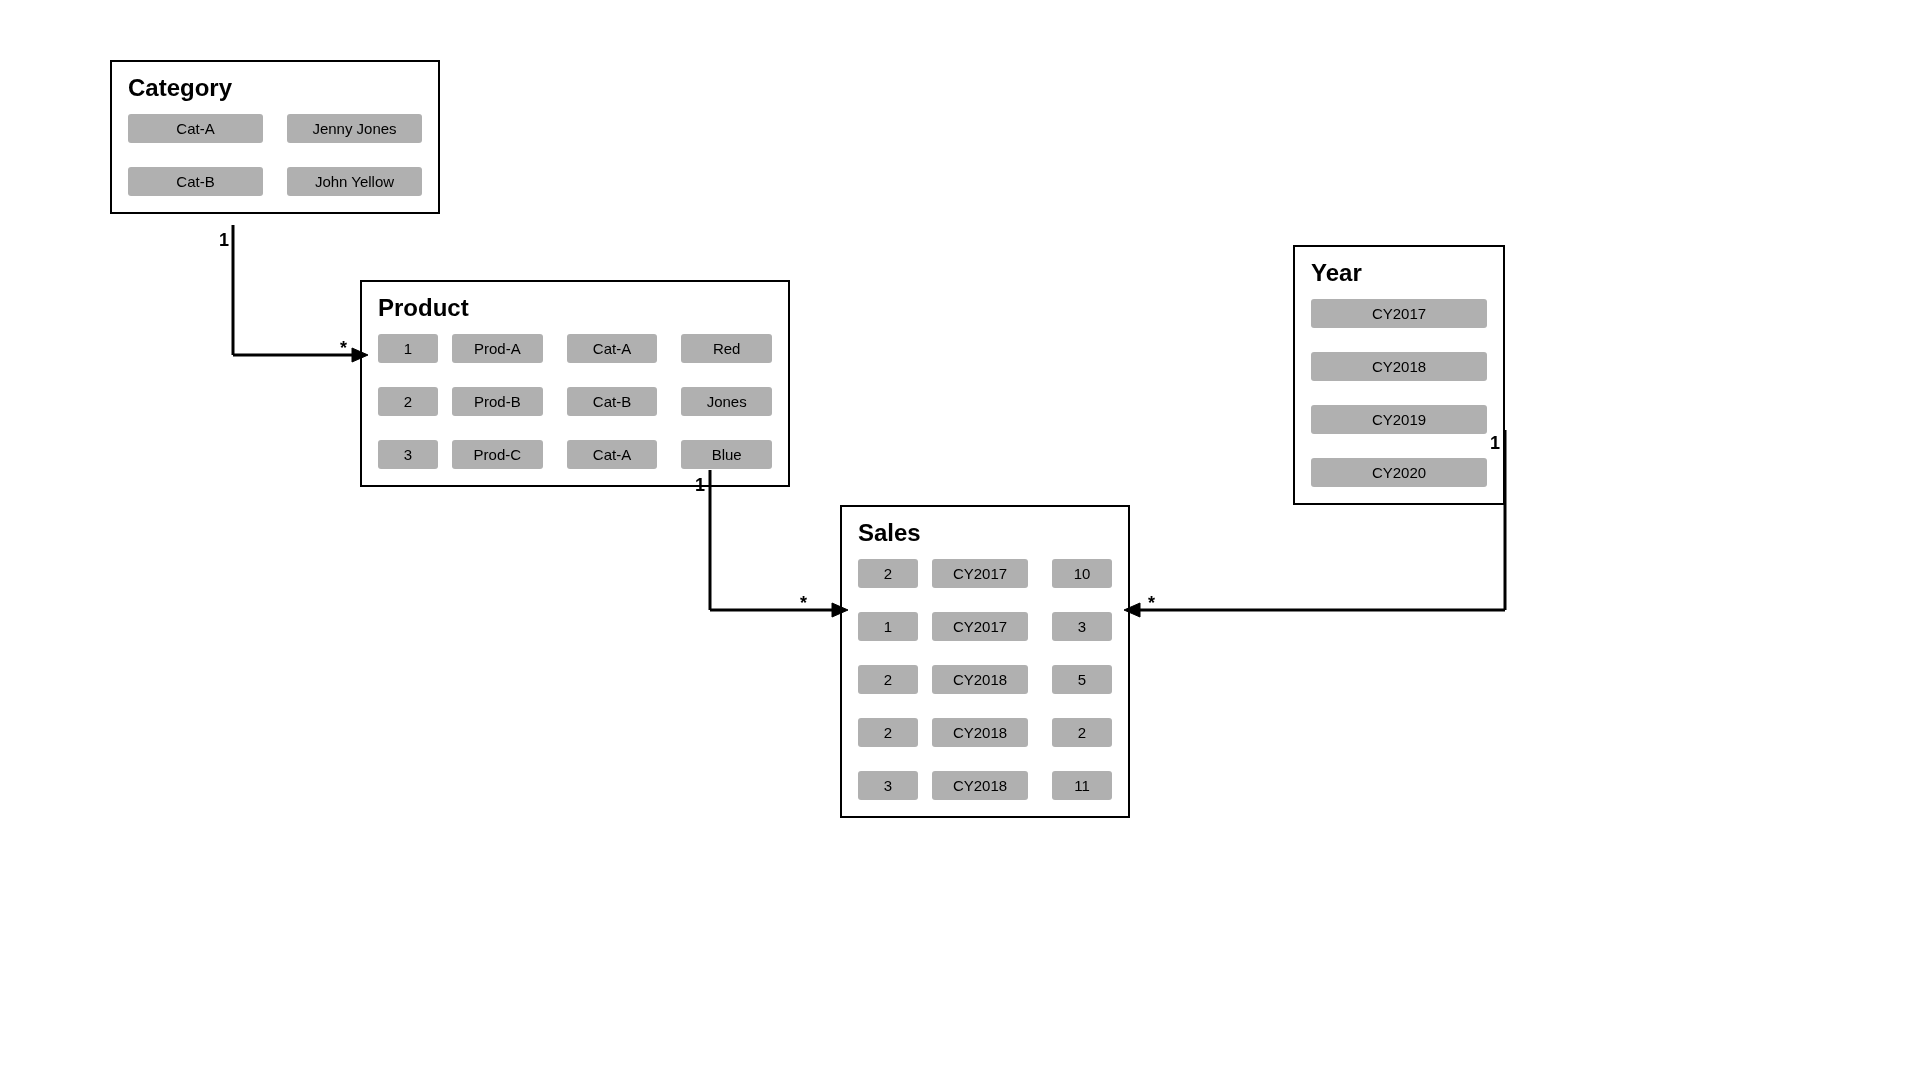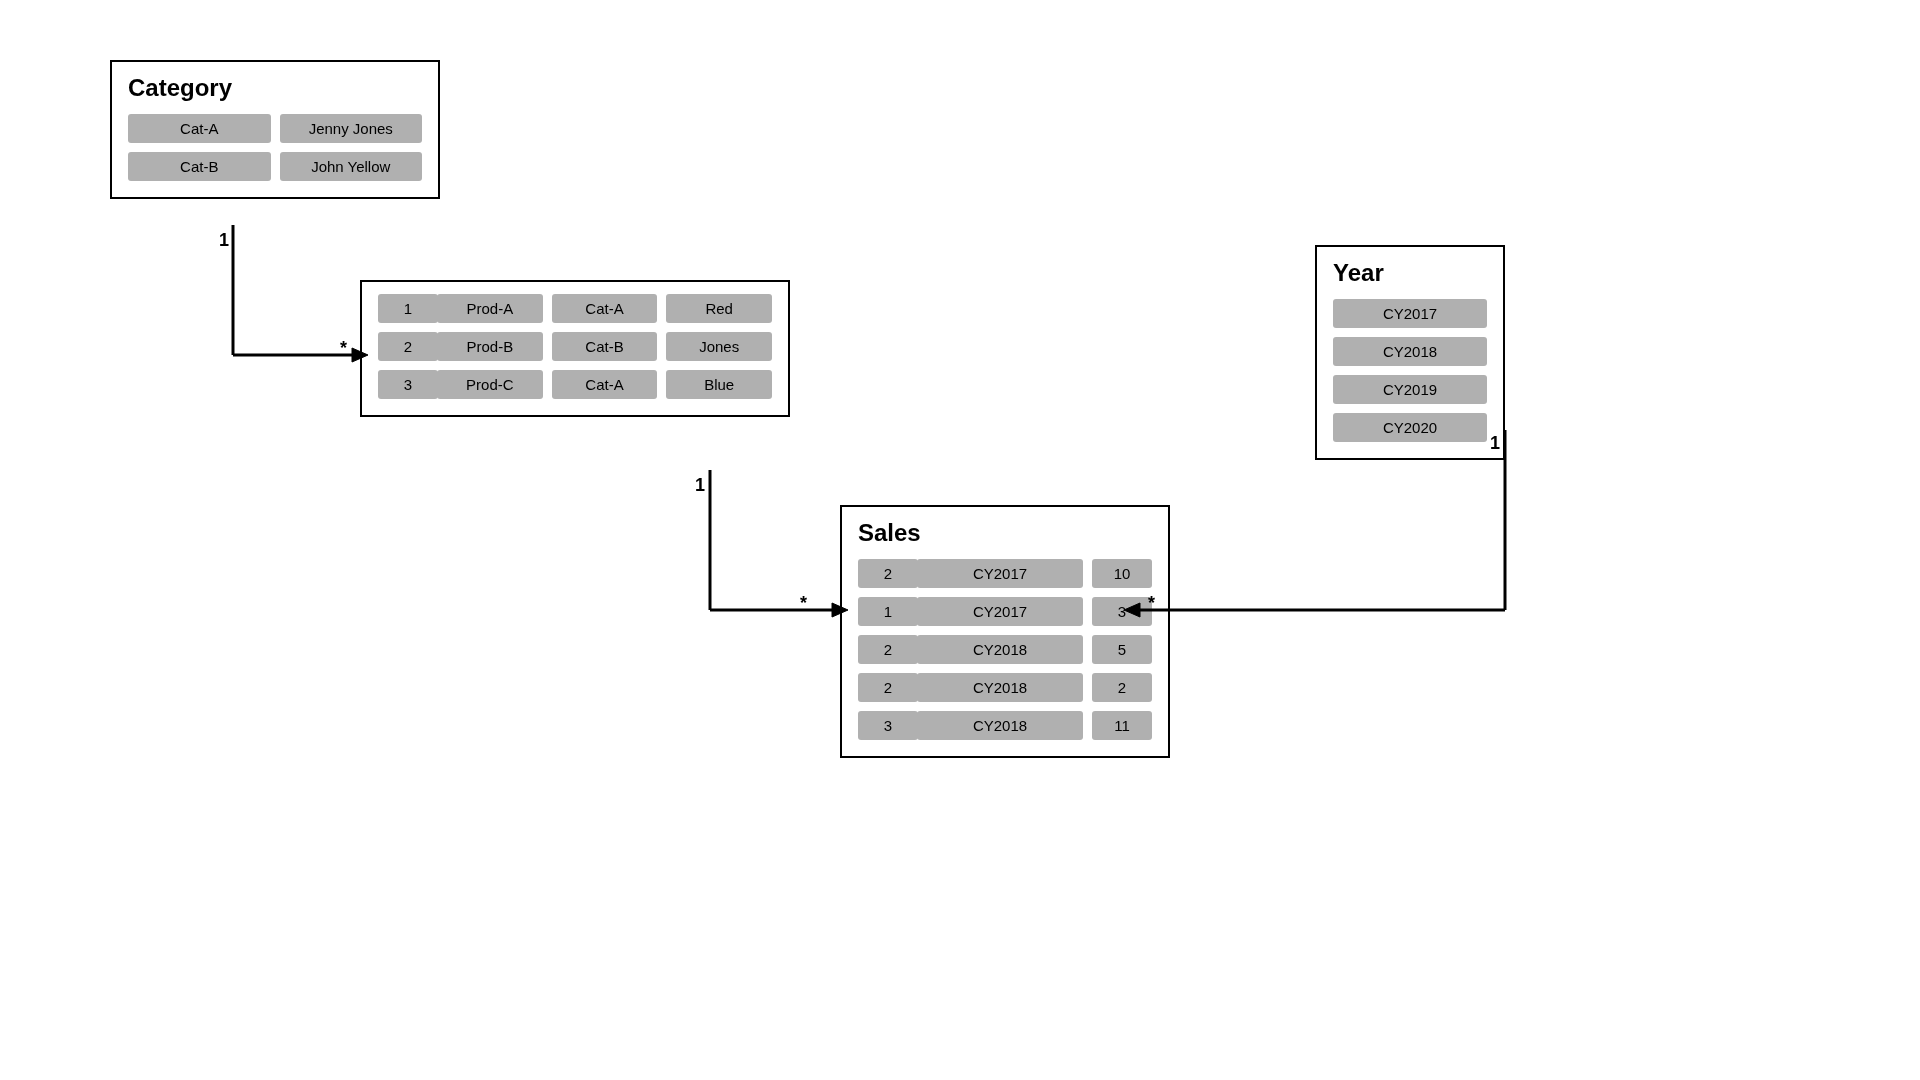--- a/index.html
+++ b/index.html
@@ -20,21 +20,21 @@
     }
 
     .entity-title {
       font-weight: bold;
       font-size: 24px;
       margin-bottom: 12px;
     }
 
     .entity-grid {
       display: grid;
-      gap: 9px;
+      gap: 24px;
     }
 
     .cell {
       background: #b0b0b0;
       border-radius: 3px;
       padding: 6px 10px;
       text-align: center;
       font-size: 15px;
       min-width: 60px;
     }
@@ -66,21 +66,21 @@
       width: 180px;
     }
     #year-box .entity-grid {
       grid-template-columns: 1fr;
     }
 
     
     #sales-box {
       left: 840px;
       top: 505px;
-      width: 330px;
+      width: 290px;
     }
     #sales-box .entity-grid {
       grid-template-columns: 50px 1fr 60px;
     }
 
     .rel-label {
       position: absolute;
       font-size: 18px;
       font-weight: bold;
     }
@@ -110,39 +110,40 @@
 
     <div class="cell">Cat-A</div>
     <div class="cell">Jenny Jones</div>
 
     <div class="cell">Cat-B</div>
     <div class="cell">John Yellow</div>
   </div>
 </div>
 
 <div id="product-box" class="entity-box">
+  <div class="entity-title">Product</div>
   <div class="entity-grid">
     <div class="cell">1</div>
     <div class="cell">Prod-A</div>
     <div class="cell">Cat-A</div>
     <div class="cell">Red</div>
 
     <div class="cell">2</div>
     <div class="cell">Prod-B</div>
     <div class="cell">Cat-B</div>
     <div class="cell">Jones</div>
 
     <div class="cell">3</div>
     <div class="cell">Prod-C</div>
     <div class="cell">Cat-A</div>
     <div class="cell">Blue</div>
   </div>
 </div>
 
-<div id="year-box" class="entity-box" style="right:415px; top:245px; width:190px;">
+<div id="year-box" class="entity-box" style="right:415px; top:245px; width:212px;">
   <div class="entity-title">Year</div>
   <div class="entity-grid">
     <div class="cell">CY2017</div>
     <div class="cell">CY2018</div>
     <div class="cell">CY2019</div>
     <div class="cell">CY2020</div>
   </div>
 </div>
 
 <div id="sales-box" class="entity-box">

